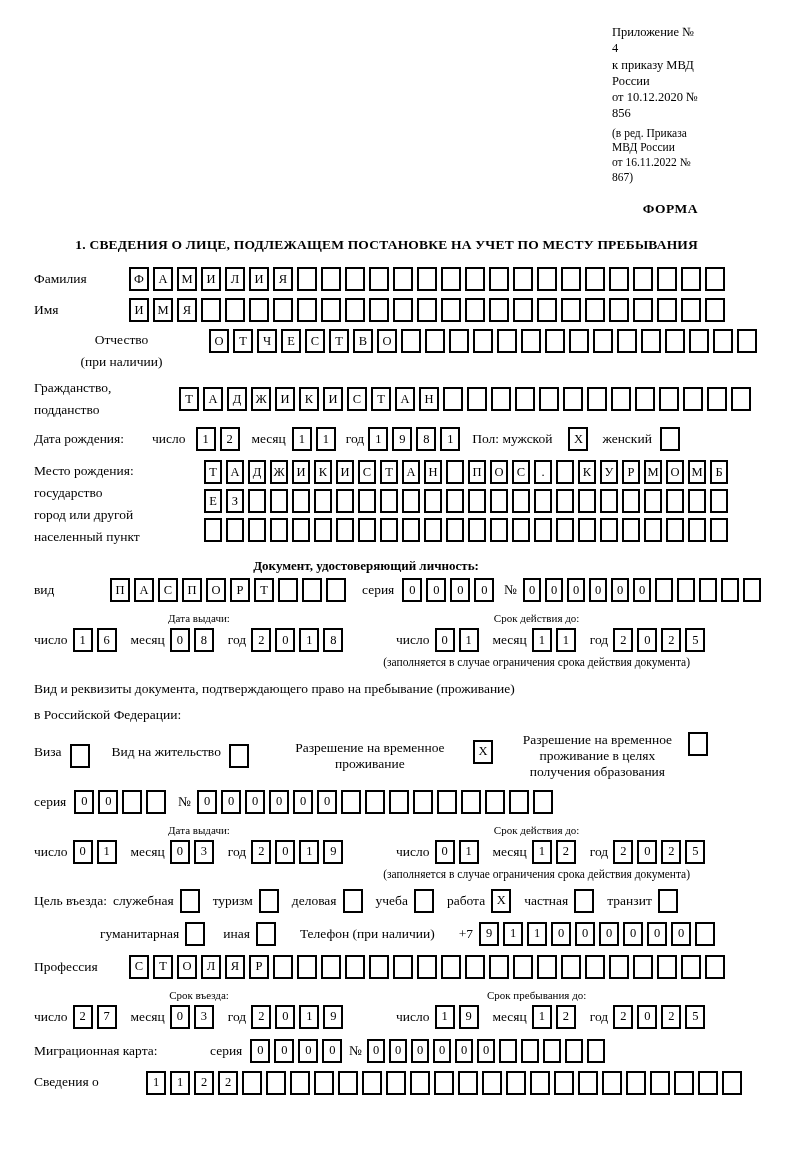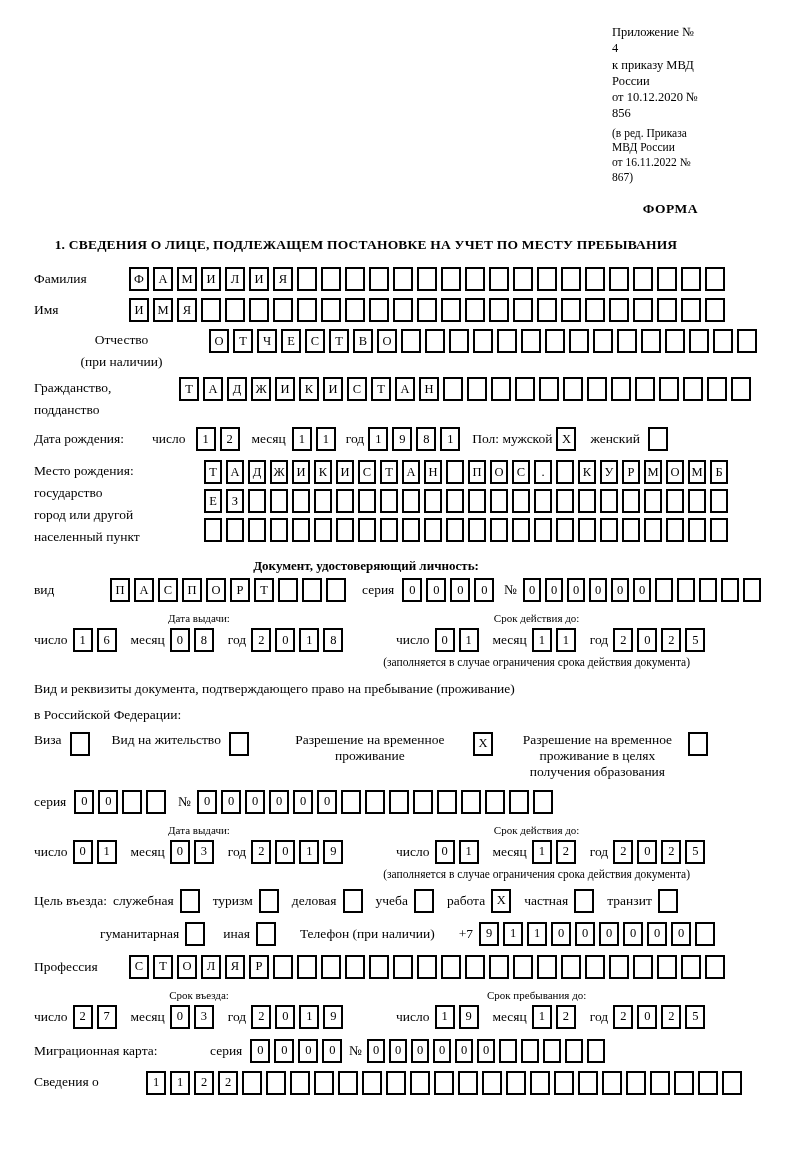--- a/index.html
+++ b/index.html
@@ -7,24 +7,24 @@
   body { width:800px; height:1163px; font-family:"Liberation Serif", serif; color:#000; overflow:hidden; }
   .page { width:732px; height:1163px; padding:24px 34px 0 34px; box-sizing:border-box; font-size:13.5px; position:relative; }
 
   .refblock { margin-left:578px; line-height:1.3; font-size:12.5px; }
   .refblock .ed { font-size:11.5px; margin-top:4px; }
   .forma { text-align:right; font-weight:bold; margin-top:16px; font-size:13.5px; letter-spacing:.5px; }
 
   .title { text-align:center; font-weight:bold; font-size:15px; margin-top:14px; line-height:1.55; }
   .blank-line { display:inline-block; width:54px; border-bottom:2px solid #3a3a3a; margin-left:10px; vertical-align:baseline; }
 
-  .sec-heading { text-align:center; font-weight:bold; font-size:13.5px; margin-top:20px; letter-spacing:.2px; }
+  .sec-heading { text-align:right; font-weight:bold; font-size:13.5px; margin-top:20px; letter-spacing:.2px; }
 
   .row { display:flex; align-items:center; margin-top:7px; }
-  .row.tight { margin-top:4px; }
+  .row.tight { margin-top:4px;align-items:center; }
   .boxes { display:flex; flex:none; }
   .box { width:16px; height:20px; border:2px solid #000; margin-right:4px; display:flex; align-items:center; justify-content:center; font-size:12.5px; flex:none; background:#fff; }
   .sm .box, .box.sm { width:14px; }
   .lbl { flex:none; }
   .lbl2 { line-height:22px; }
 
   .w95  { width:95px;  flex:none; }
   .w175 { width:175px; flex:none;text-align:center; }
   .w145 { width:145px; flex:none; }
   .w170 { width:170px; flex:none; }
@@ -210,21 +210,21 @@
         <span class="box">1</span>
         <span class="box">1</span>
       </span>
     <span class="lbl" style="margin:0 4px 0 6px;">год</span>
     <span class="boxes">
         <span class="box">1</span>
         <span class="box">9</span>
         <span class="box">8</span>
         <span class="box">1</span>
       </span>
-    <span class="lbl" style="margin:0 4px 0 8px;">Пол: мужской</span>
+    <span class="lbl" style="margin:0 16px 0 8px;">Пол: мужской</span>
     <span class="box">X</span>
     <span class="lbl" style="margin:0 8px 0 10px;">женский</span>
     <span class="box"></span>
   </div>
 
   <div class="row top" style="margin-top:9px;">
     <span class="lbl w170 lbl2">
       <div>Место рождения:</div>
       <div>государство</div>
       <div>город или другой</div>

